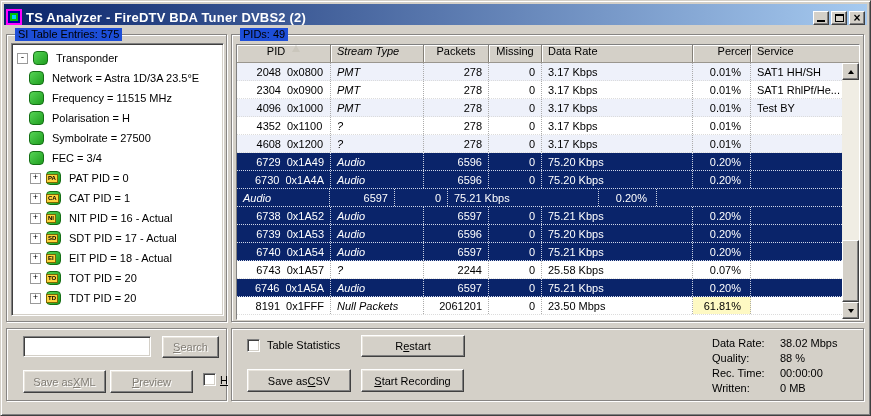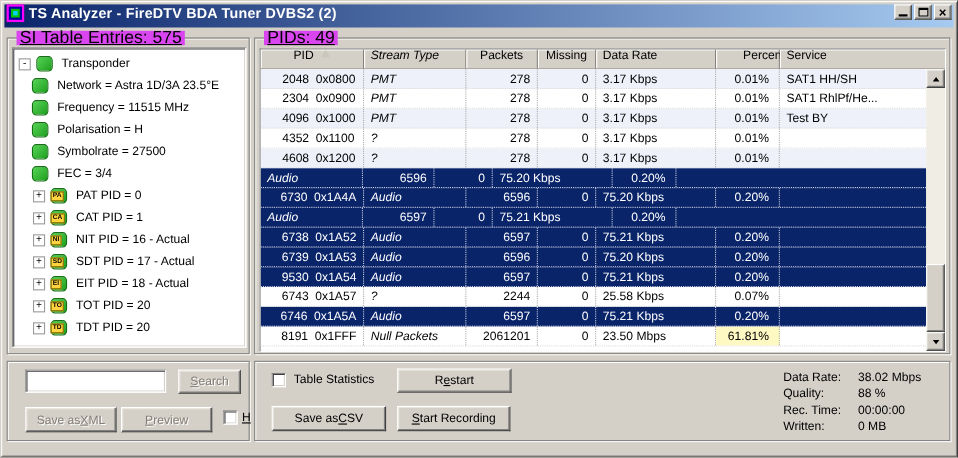--- a/index.html
+++ b/index.html
@@ -3,40 +3,40 @@
 <meta charset="utf-8">
 <style>
   * { box-sizing: border-box; margin: 0; padding: 0; }
   html, body { width: 871px; height: 416px; overflow: hidden; background: #d4d0c8;
     font-family: "Liberation Sans", sans-serif; }
   .window { position: relative; width: 871px; height: 416px; background: #d4d0c8;
     border: 1px solid; border-color: #d4d0c8 #404040 #404040 #d4d0c8;
     box-shadow: inset 1px 1px 0 #ffffff, inset -1px -1px 0 #808080; padding: 3px; }
   
   .titlebar { height: 21px; background: linear-gradient(to right, #0a246a, #a6caf0);
-    display: flex; align-items: flex-start; padding: 0 2px; gap: 4px; }
+    display: flex; align-items: flex-end; padding: 0 2px; gap: 4px; }
   .app-icon { width: 16px; height: 16px; background: #ff00ff; padding: 2px; flex: none; }
   .app-icon > div { width: 100%; height: 100%; background: #0000a0; padding: 2px; }
   .app-icon > div > div { width: 100%; height: 100%; background: #00c000; padding: 2px; }
   .app-icon > div > div > div { width: 100%; height: 100%; background: #00d0ff; }
   .title-text { color: #fff; font-weight: bold; font-size: 13px; flex: 1;
     white-space: nowrap; overflow: hidden; letter-spacing: .2px; }
   .winbtns { display: flex; gap: 2px; }
   .winbtn { width: 16px; height: 14px; background: #d4d0c8; border: 1px solid;
     border-color: #fff #404040 #404040 #fff; box-shadow: inset -1px -1px 0 #808080;
     display: flex; align-items: flex-end; justify-content: center; cursor: default; }
   .glyph-min { width: 8px; height: 4px; border-bottom: 2px solid #000; margin-bottom: 2px; }
   .glyph-max { width: 9px; height: 8px; border: 1px solid #000; border-top: 2px solid #000; margin-bottom: 2px; }
   .glyph-close { font-size: 12px; font-weight: bold; line-height: 12px; color: #000; align-self: center; }
   
   .client { position: relative; height: calc(100% - 21px); }
   .gb { position: absolute; border: 1px solid #878583;
     box-shadow: 1px 1px 0 #ffffff, inset 1px 1px 0 #ffffff; overflow: visible; }
-  .gb-label { position: absolute; top: -7px; left: 8px; background: #d946ef;
-    padding: 0 3px; font-size: 16px; line-height: 13px; white-space: nowrap; text-decoration: underline; }
+  .gb-label { position: absolute; top: -7px; left: 8px; background: #1d4ed8;
+    padding: 0 3px; font-size: 11px; line-height: 13px; white-space: nowrap; }
   #gb-si   { left: 2px;   top: 9px;   width: 221px; height: 288px; }
   #gb-pids { left: 227px; top: 9px;   width: 633px; height: 288px; }
   #gb-search   { left: 2px;   top: 303px; width: 221px; height: 73px; overflow: hidden; }
   #gb-controls { left: 227px; top: 303px; width: 633px; height: 73px; }
   .sunken { border: 1px solid; border-color: #808080 #ffffff #ffffff #808080;
     box-shadow: inset 1px 1px 0 #404040, inset -1px -1px 0 #d4d0c8; background: #fff; }
   
   #tree { position: absolute; left: 7px; top: 18px; width: 213px; height: 273px;
     overflow: hidden; padding-top: 4px; }
   .trow { height: 20px; display: flex; align-items: center; font-size: 11px; white-space: nowrap; }
@@ -61,21 +61,21 @@
   .tr { display: flex; height: 18px; border-bottom: 1px dotted #dcdcdc; background: #fff; }
   .tr.alt { background: #eef1fa; }
   .tr.sel { background: #0a246a; color: #fff; border-bottom-color: #cfd6e8; }
   .td { height: 100%; display: flex; align-items: center; padding: 0 6px;
     border-right: 1px dotted #ababab; font-size: 11px; white-space: nowrap; overflow: hidden; }
   .sel .td { border-right-color: #c8cfe0; }
   .c-pid { width: 94px; }
   .c-stream_type { width: 93px; font-style: italic; }
   .c-packets { width: 65px; justify-content: flex-end; }
   .c-missing { width: 53px; justify-content: flex-end; }
-  .c-data_rate { width: 109px; }
+  .c-data_rate { width: 151px; }
   .c-percent { width: 58px; justify-content: flex-end; padding-right: 9px; padding-left: 39px; }
   .c-service { flex: 1; border-right: none; }
   .thead .c-pid, .thead .c-packets, .thead .c-missing, .thead .c-percent { justify-content: center; }
   .td.hl { background: #fef9c3; color: #000; }
   .pid-dec { display: inline-block; width: 38px; text-align: right; margin-right: 6px; }
   .sort-asc { width: 0; height: 0; border-left: 4px solid transparent;
     border-right: 4px solid transparent; border-bottom: 7px solid #cac6bc; margin-left: 7px; }
   
   #vsb { position: absolute; top: 18px; right: 0; bottom: 0; width: 17px; background: #f0ede4; }
   .sbtn, #sb-thumb { position: absolute; left: 0; width: 17px; background: #d4d0c8;
@@ -305,20 +305,24 @@
               <span class="pid-hex">0x1200</span>
             </div>
             <div class="td c-stream_type">?</div>
             <div class="td c-packets">278</div>
             <div class="td c-missing">0</div>
             <div class="td c-data_rate">3.17 Kbps</div>
             <div class="td c-percent">0.01%</div>
             <div class="td c-service"></div>
           </div>
           <div class="tr sel">
+            <div class="td c-pid">
+              <span class="pid-dec">6729</span>
+              <span class="pid-hex">0x1A49</span>
+            </div>
             <div class="td c-stream_type">Audio</div>
             <div class="td c-packets">6596</div>
             <div class="td c-missing">0</div>
             <div class="td c-data_rate">75.20 Kbps</div>
             <div class="td c-percent">0.20%</div>
             <div class="td c-service"></div>
           </div>
           <div class="tr sel">
             <div class="td c-pid">
               <span class="pid-dec">6730</span>
@@ -358,21 +362,21 @@
             </div>
             <div class="td c-stream_type">Audio</div>
             <div class="td c-packets">6596</div>
             <div class="td c-missing">0</div>
             <div class="td c-data_rate">75.20 Kbps</div>
             <div class="td c-percent">0.20%</div>
             <div class="td c-service"></div>
           </div>
           <div class="tr sel">
             <div class="td c-pid">
-              <span class="pid-dec">9530</span>
+              <span class="pid-dec">6740</span>
               <span class="pid-hex">0x1A54</span>
             </div>
             <div class="td c-stream_type">Audio</div>
             <div class="td c-packets">6597</div>
             <div class="td c-missing">0</div>
             <div class="td c-data_rate">75.21 Kbps</div>
             <div class="td c-percent">0.20%</div>
             <div class="td c-service"></div>
           </div>
           <div class="tr">

